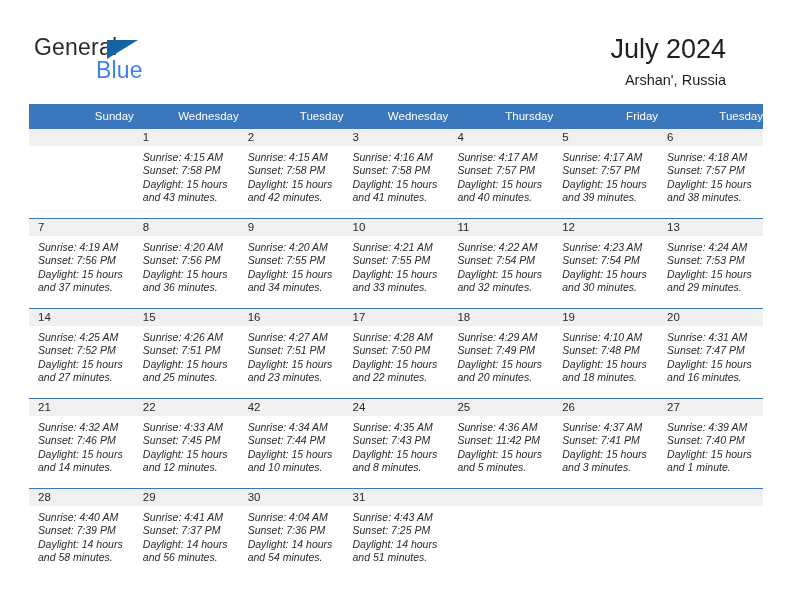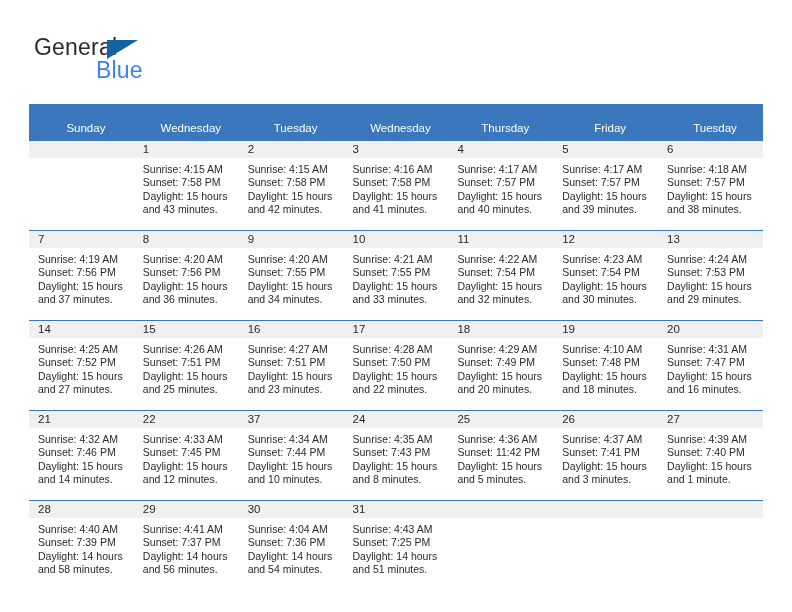--- a/index.html
+++ b/index.html
@@ -90,22 +90,22 @@
     top: 104px;
     width: 734px;
     border-collapse: collapse;
     table-layout: fixed;
   }
   .cal th {
     background: #3a77bd;
     color: #ffffff;
     font-size: 11.5px;
     font-weight: normal;
-    text-align: center;
-    padding: 17px 0 6px 9px;
+    text-align: right;
+    padding: 5px 0 6px 9px;
     height: 13px;
     border: none;
   }
   .cal td {
     vertical-align: top;
     padding: 0;
     border-top: 1px solid #3a77bd;
     height: 89px;
     background: #ffffff;
   }
@@ -118,35 +118,40 @@
     padding: 2px 0 1px 9px;
     font-size: 11.5px;
     color: #2a2a2a;
     box-sizing: border-box;
   }
   .cell-body {
     padding: 5px 6px 0 9px;
     font-size: 10.5px;
     line-height: 13.4px;
     color: #2a2a2a;
+    font-style: italic;
   }
   .cell-body div {
     white-space: nowrap;
   }
 </style>
 </head>
 <body>
 
 <div class="page">
 
   <div class="topbar">
     <div class="logo">
       <span class="logo-general">General</span>
       <span class="logo-tri"></span>
       <span class="logo-blue">Blue</span>
+    </div>
+    <div class="title-block">
+      <div class="cal-title">July 2024</div>
+      <div class="cal-subtitle">Arshan', Russia</div>
     </div>
   </div>
 
   <table class="cal">
     <thead>
       <tr id="head-row">
           <th>Sunday</th>
           <th>Wednesday</th>
           <th>Tuesday</th>
           <th>Wednesday</th>
@@ -359,21 +364,21 @@
           <td>
             <div class="daynum-strip">22</div>
             <div class="cell-body">
               <div>Sunrise: 4:33 AM</div>
               <div>Sunset: 7:45 PM</div>
               <div>Daylight: 15 hours</div>
               <div>and 12 minutes.</div>
             </div>
           </td>
           <td>
-            <div class="daynum-strip">37</div>
+            <div class="daynum-strip">42</div>
             <div class="cell-body">
               <div>Sunrise: 4:34 AM</div>
               <div>Sunset: 7:44 PM</div>
               <div>Daylight: 15 hours</div>
               <div>and 10 minutes.</div>
             </div>
           </td>
           <td>
             <div class="daynum-strip">24</div>
             <div class="cell-body">

